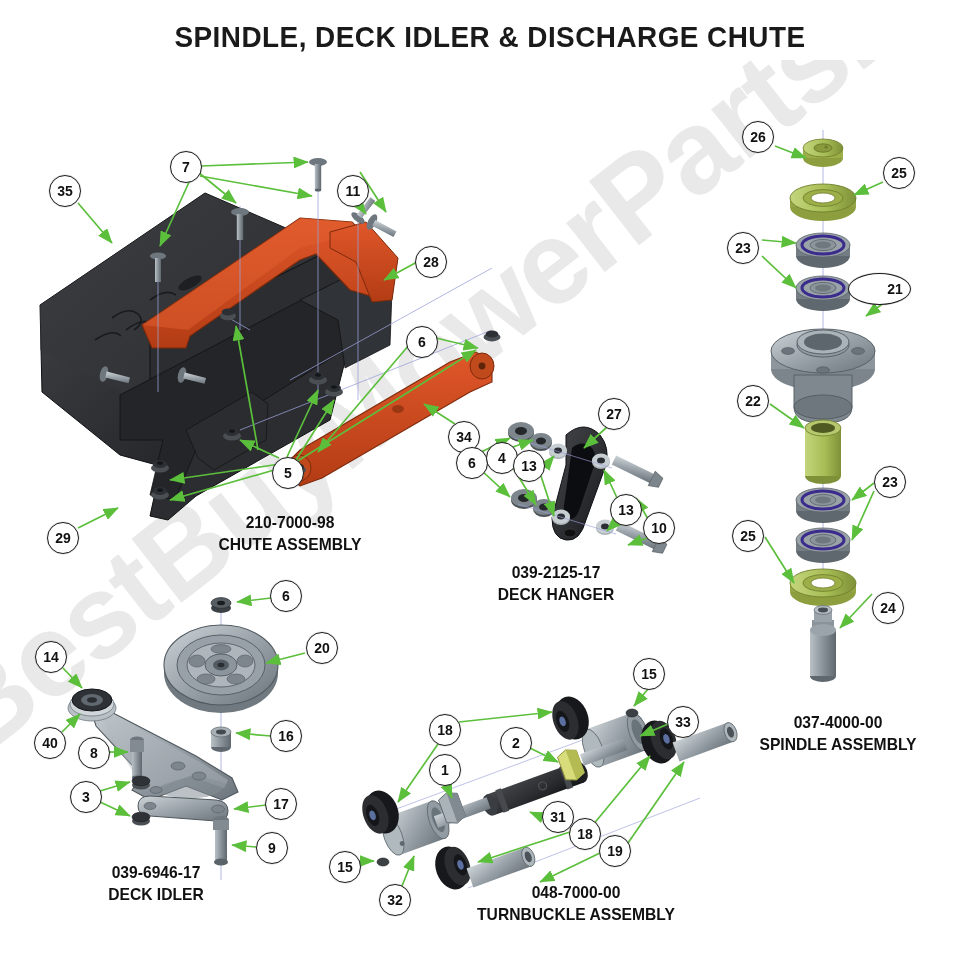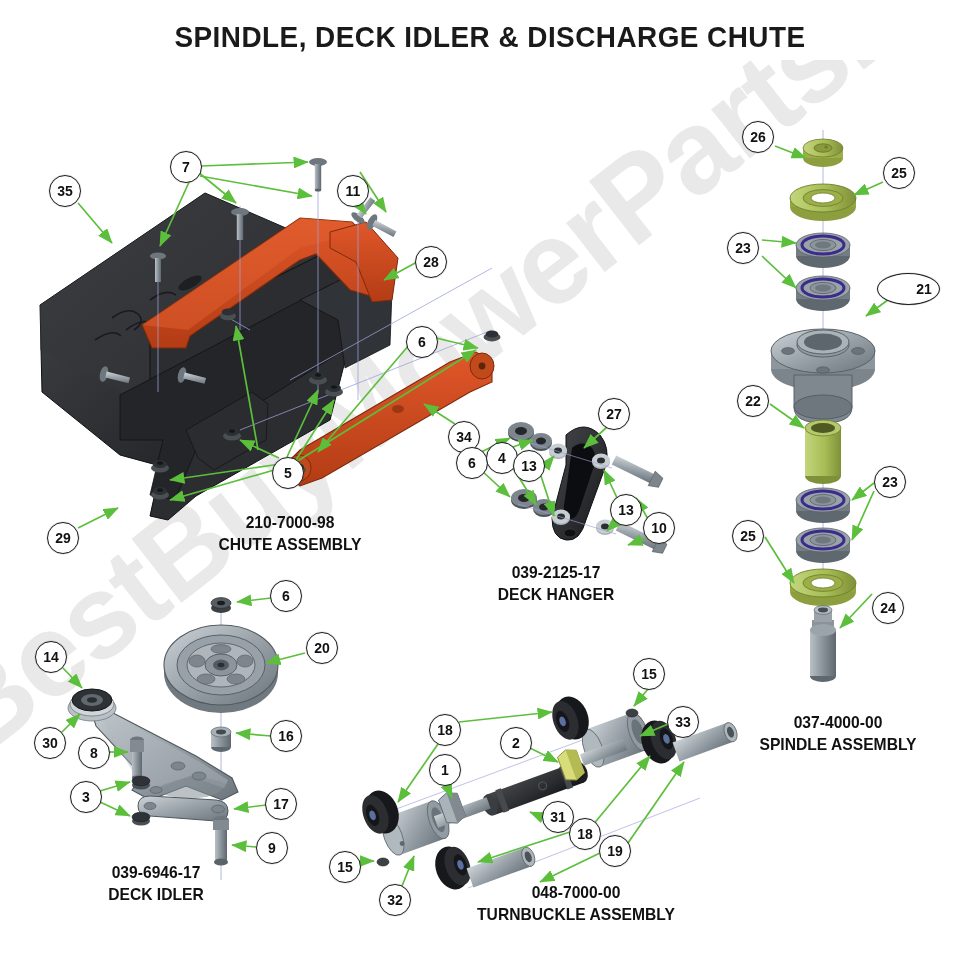--- a/index.html
+++ b/index.html
@@ -612,29 +612,29 @@
       <div class="callout" style="left: 448px; top: 421px;">34</div>
       <div class="callout" style="left: 456px; top: 447px;">6</div>
       <div class="callout" style="left: 486px; top: 442px;">4</div>
       <div class="callout" style="left: 513px; top: 450px;">13</div>
       <div class="callout" style="left: 598px; top: 398px;">27</div>
       <div class="callout" style="left: 610px; top: 494px;">13</div>
       <div class="callout" style="left: 643px; top: 512px;">10</div>
       <div class="callout" style="left: 742px; top: 121px;">26</div>
       <div class="callout" style="left: 883px; top: 157px;">25</div>
       <div class="callout" style="left: 727px; top: 232px;">23</div>
-      <div class="callout" style="left: 877px; top: 273px; padding-left: 31px;">21</div>
+      <div class="callout" style="left: 848px; top: 273px; padding-left: 31px;">21</div>
       <div class="callout" style="left: 737px; top: 385px;">22</div>
       <div class="callout" style="left: 874px; top: 466px;">23</div>
       <div class="callout" style="left: 732px; top: 520px;">25</div>
       <div class="callout" style="left: 872px; top: 576px; margin-top: 16px;">24</div>
       <div class="callout" style="left: 270px; top: 580px;">6</div>
       <div class="callout" style="left: 306px; top: 632px;">20</div>
       <div class="callout" style="left: 35px; top: 641px;">14</div>
-      <div class="callout" style="left: 34px; top: 727px;">30</div>
+      <div class="callout" style="left: 34px; top: 727px;">40</div>
       <div class="callout" style="left: 78px; top: 737px;">8</div>
       <div class="callout" style="left: 270px; top: 720px;">16</div>
       <div class="callout" style="left: 70px; top: 781px;">3</div>
       <div class="callout" style="left: 265px; top: 788px;">17</div>
       <div class="callout" style="left: 256px; top: 832px;">9</div>
       <div class="callout" style="left: 633px; top: 658px;">15</div>
       <div class="callout" style="left: 667px; top: 706px; text-align: center;">33</div>
       <div class="callout" style="left: 429px; top: 714px;">18</div>
       <div class="callout" style="left: 500px; top: 727px;">2</div>
       <div class="callout" style="left: 429px; top: 754px;">1</div>

